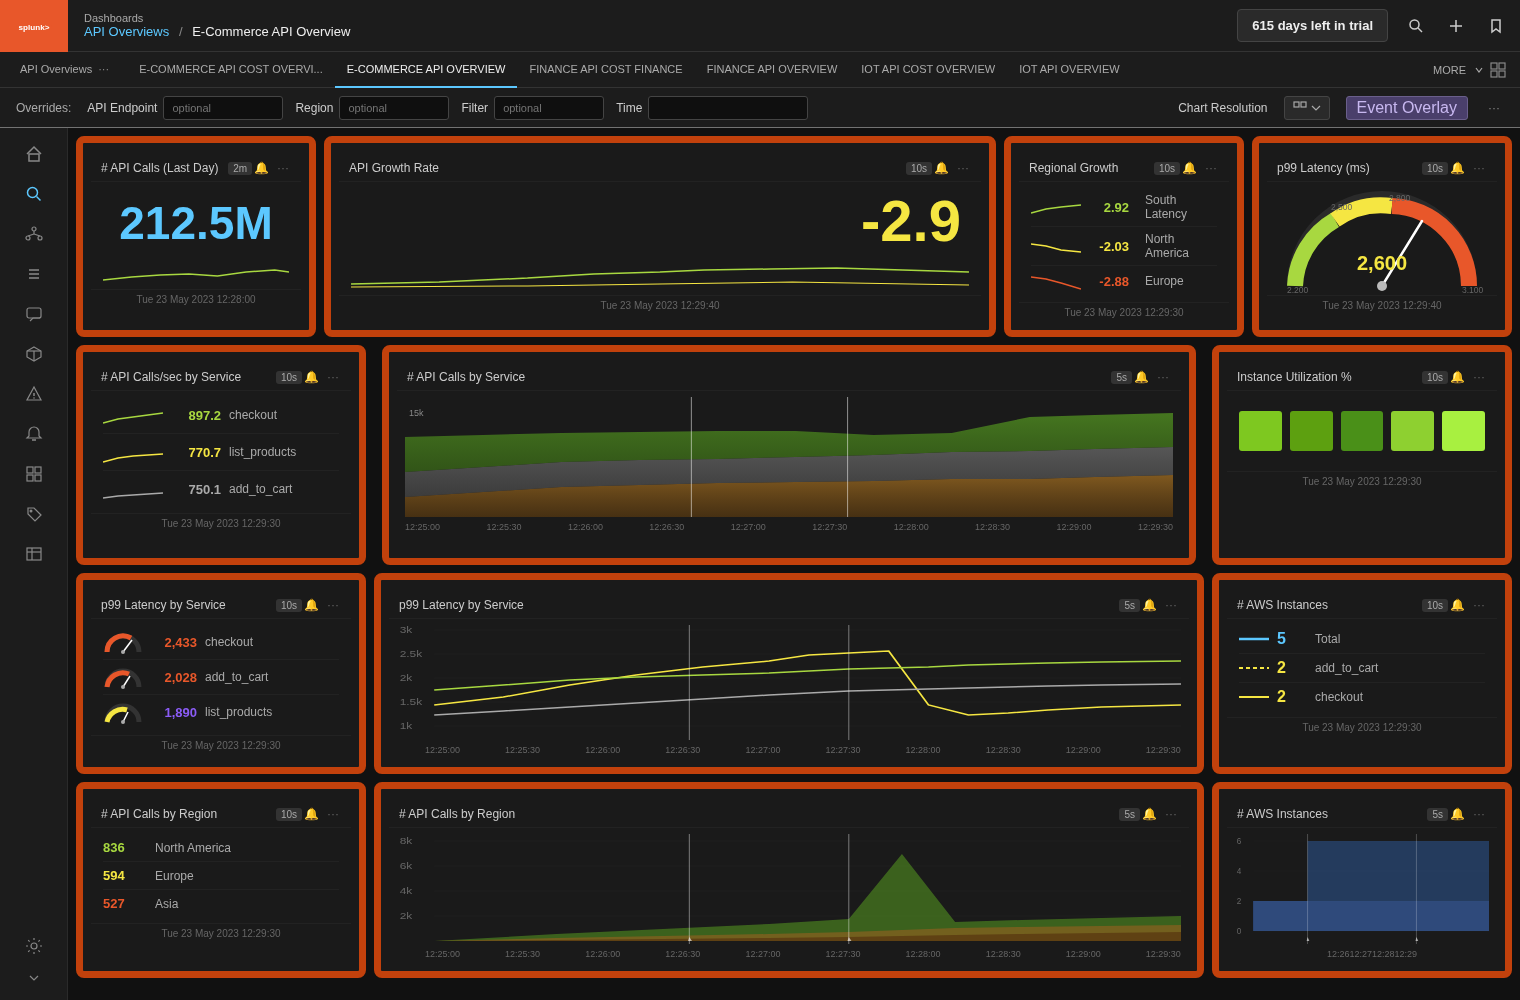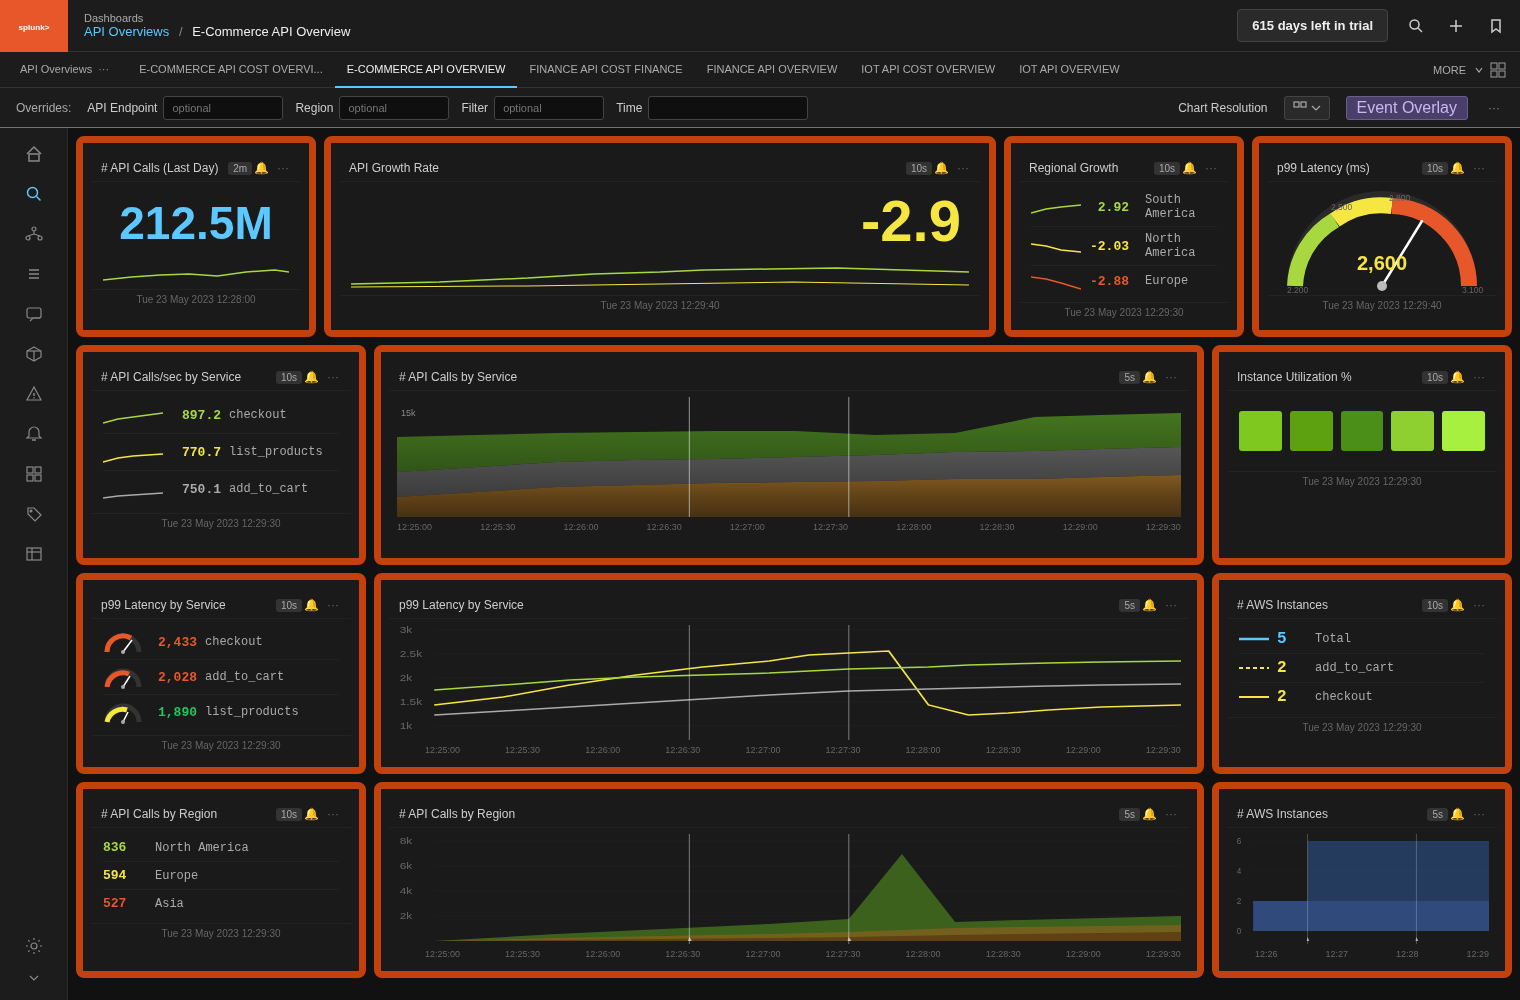--- a/index.html
+++ b/index.html
@@ -47,21 +47,21 @@
     
     .main-content { flex: 1; overflow-y: auto; background: #111; padding: 8px; display: grid; grid-template-columns: 300px 1fr 300px; grid-template-rows: auto; gap: 8px; }
 
     
     .panel { background: #1a1a1a; border: 7px solid #c2410c; border-radius: 8px; padding: 8px; overflow: hidden; }
     .panel-header { display: flex; align-items: center; padding: 8px 10px 4px; border-bottom: 1px solid #222; }
     .panel-title { font-size: 12px; color: #ccc; font-weight: 500; flex: 1; }
     .panel-badge { background: #333; border-radius: 3px; padding: 1px 5px; font-size: 10px; color: #aaa; margin-left: 6px; }
     .panel-icons { display: flex; gap: 4px; color: #666; margin-left: auto; }
     .panel-icon { cursor: pointer; padding: 2px; }
-    .panel-body { padding: 8px 12px; font-family: Liberation Mono, monospace; }
+    .panel-body { padding: 8px 12px; }
     .panel-footer { padding: 4px 10px; font-size: 10px; color: #666; text-align: center; border-top: 1px solid #222; }
 
     
     .sparkline-row { display: flex; align-items: center; padding: 6px 0; border-bottom: 1px solid #222; gap: 8px; }
     .sparkline-row:last-child { border-bottom: none; }
     .sparkline-mini { width: 60px; height: 24px; flex-shrink: 0; }
     .sparkline-val { font-size: 13px; font-weight: 600; width: 50px; text-align: right; flex-shrink: 0; }
     .sparkline-label { font-size: 12px; color: #aaa; flex: 1; }
 
     
@@ -357,21 +357,21 @@
               <span class="panel-icon">🔔</span>
               <span class="panel-icon">···</span>
             </div>
       </div>
       <div class="panel-body" style="padding:6px 12px">
         <div class="region-row">
           <svg class="region-mini" viewBox="0 0 50 20">
                 <polyline points="0,16 15,12 30,10 50,8" fill="none" stroke="#a8d840" stroke-width="1.5"></polyline>
               </svg>
           <span class="region-val" style="color:#a8d840">2.92</span>
-          <span class="region-name">South America</span>
+          <span class="region-name">South Latency</span>
         </div>
         <div class="region-row">
           <svg class="region-mini" viewBox="0 0 50 20">
                 <polyline points="0,8 15,10 30,14 50,16" fill="none" stroke="#f5e642" stroke-width="1.5"></polyline>
               </svg>
           <span class="region-val" style="color:#f5e642">-2.03</span>
           <span class="region-name">North America</span>
         </div>
         <div class="region-row">
           <svg class="region-mini" viewBox="0 0 50 20">
@@ -404,21 +404,21 @@
           <text x="10" y="105" fill="#666" font-size="8.5">2,200</text>
           <text x="54" y="22" fill="#666" font-size="8.5">2,500</text>
           <text x="112" y="13" fill="#666" font-size="8.5">2,800</text>
           <text x="185" y="105" fill="#666" font-size="8.5">3,100</text>
         </svg>
       </div>
       <div class="panel-footer">Tue 23 May 2023 12:29:40</div>
     </div>
   </div>
 
-  <div style="display:grid;grid-template-columns:290px 1fr 300px;gap:8px;flex-shrink:0">
+  <div style="display:grid;grid-template-columns:290px 1fr 300px;gap:16px;flex-shrink:0">
 
     <div class="panel">
       <div class="panel-header">
         <span class="panel-title"># API Calls/sec by Service</span>
         <span class="panel-badge">10s</span>
         <div class="panel-icons">
               <span class="panel-icon">🔔</span>
               <span class="panel-icon">···</span>
             </div>
       </div>
@@ -555,21 +555,21 @@
           <span class="latency-val">2,028</span>
           <span class="latency-label">add_to_cart</span>
         </div>
         <div class="latency-gauge-row">
           <svg class="latency-mini-gauge" viewBox="0 0 40 24">
                 <path d="M4,22 A16,16 0 0,1 36,22" fill="none" stroke="#333" stroke-width="5"></path>
                 <path d="M4,22 A16,16 0 0,1 24,10" fill="none" stroke="#f5e642" stroke-width="5"></path>
                 <line x1="20" y1="22" x2="25" y2="12" stroke="white" stroke-width="1.5"></line>
                 <circle cx="20" cy="22" r="2" fill="#aaa"></circle>
               </svg>
-          <span class="latency-val" style="color:#22c55e">1,890</span>
+          <span class="latency-val" style="color:#8b5cf6">1,890</span>
           <span class="latency-label">list_products</span>
         </div>
       </div>
       <div class="panel-footer">Tue 23 May 2023 12:29:30</div>
     </div>
 
     <div class="panel">
       <div class="panel-header">
         <span class="panel-title">p99 Latency by Service</span>
         <span class="panel-badge">5s</span>
@@ -746,21 +746,21 @@
           <line x1="20" y1="97" x2="280" y2="97" stroke="#222" stroke-width="0.5"></line>
 
           <polygon points="20,67 80,67 80,7 200,7 200,7 280,7 280,97 20,97" fill="#2a4a7a" fill-opacity="0.7"></polygon>
           <polygon points="20,67 80,67 200,67 280,67 280,97 20,97" fill="#3a5a9a" fill-opacity="0.5"></polygon>
 
           <line x1="80" y1="0" x2="80" y2="110" stroke="white" stroke-width="0.8" stroke-opacity="0.3"></line>
           <line x1="200" y1="0" x2="200" y2="110" stroke="white" stroke-width="0.8" stroke-opacity="0.3"></line>
           <polygon points="79,107 82,107 80,103" fill="white" fill-opacity="0.6"></polygon>
           <polygon points="199,107 202,107 200,103" fill="white" fill-opacity="0.6"></polygon>
         </svg>
-        <div style="display:flex;justify-content:space-between;font-size:9px;color:#666;padding:2px 0 4px;padding-left:20px">
+        <div style="display:flex;justify-content:center;font-size:9px;color:#666;padding:2px 0 4px;padding-left:20px">
           <span>12:26</span>
               <span>12:27</span>
               <span>12:28</span>
               <span>12:29</span>
         </div>
       </div>
     </div>
   </div>
   </div>
 </div>

